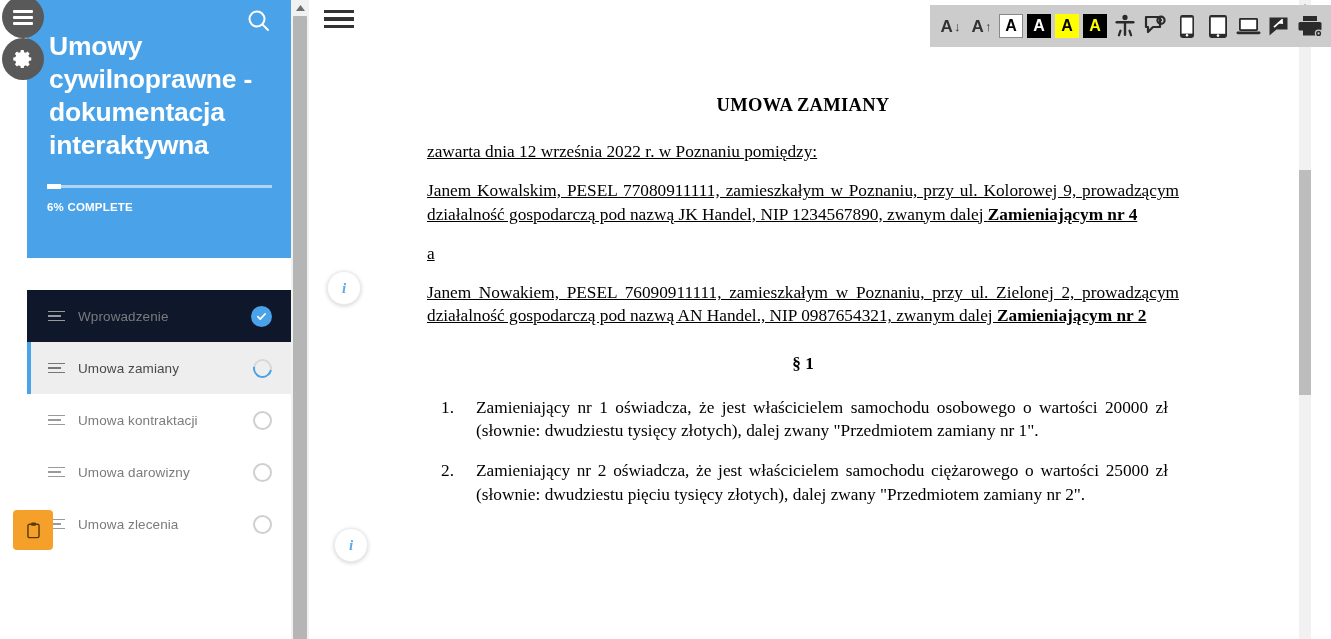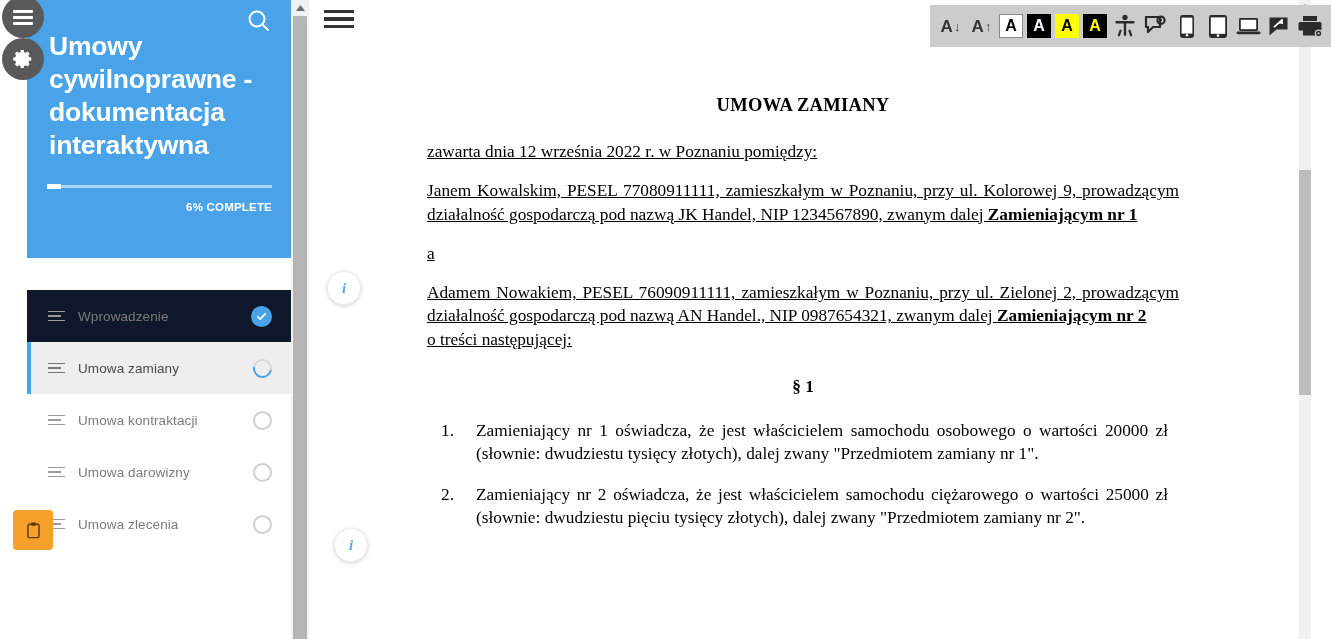--- a/index.html
+++ b/index.html
@@ -36,21 +36,21 @@
   .course-title {
     position: absolute; left: 22px; top: 30px;
     width: 235px;
     color: #ffffff;
     font-size: 26.5px;
     font-weight: bold;
     line-height: 33px;
     letter-spacing: -0.2px;
   }
   .progress-wrap {
-    position: absolute; left: 20px; top: 185px; width: 225px; text-align: right;
+    position: absolute; left: 20px; top: 185px; width: 225px;
   }
   .progress-track {
     position: relative;
     height: 3px;
     background: rgba(255,255,255,0.55);
     width: 225px;
   }
   .progress-fill {
     position: absolute; left: 0; top: -1px;
     height: 5px;
@@ -475,27 +475,26 @@
       <i></i>
       <i></i>
     </div>
 
     <div class="doc">
       <div class="doc-inner">
         <h1>UMOWA ZAMIANY</h1>
 
         <p class="nojust">zawarta dnia 12 września 2022 r. w Poznaniu pomiędzy:</p>
 
-        <p><span>Janem Kowalskim, PESEL 77080911111, zamieszkałym w Poznaniu, przy ul. Kolorowej 9, prowadzącym działalność gospodarczą pod nazwą JK Handel, NIP 1234567890, zwanym dalej </span><b>Zamieniającym nr 1</b></p>
+        <p><span>Janem Kowalskim, PESEL 77080911111, zamieszkałym w Poznaniu, przy ul. Kolorowej 9, prowadzącym działalność gospodarczą pod nazwą JK Handel, NIP 1234567890, zwanym dalej </span><b>Zamieniającym nr 4</b></p>
 
         <p class="nojust">a</p>
 
-        <p class="tight"><span>Adamem Nowakiem, PESEL 76090911111, zamieszkałym w Poznaniu, przy ul. Zielonej 2, prowadzącym działalność gospodarczą pod nazwą AN Handel., NIP 0987654321, zwanym dalej </span><b>Zamieniającym nr 2</b></p>
-
-        <p class="nojust">o treści następującej:</p>
+        <p class="tight"><span>Janem Nowakiem, PESEL 76090911111, zamieszkałym w Poznaniu, przy ul. Zielonej 2, prowadzącym działalność gospodarczą pod nazwą AN Handel., NIP 0987654321, zwanym dalej </span><b>Zamieniającym nr 2</b></p>
+
 
         <div class="sect">§  1</div>
 
         <ol>
           <li>Zamieniający nr 1 oświadcza, że jest właścicielem samochodu osobowego o wartości 20000 zł (słownie: dwudziestu tysięcy złotych), dalej zwany "Przedmiotem zamiany nr 1".</li>
           <li>Zamieniający nr 2 oświadcza, że jest właścicielem samochodu ciężarowego o wartości 25000 zł (słownie: dwudziestu pięciu tysięcy złotych), dalej zwany "Przedmiotem zamiany nr 2".</li>
         </ol>
       </div>
     </div>
 

